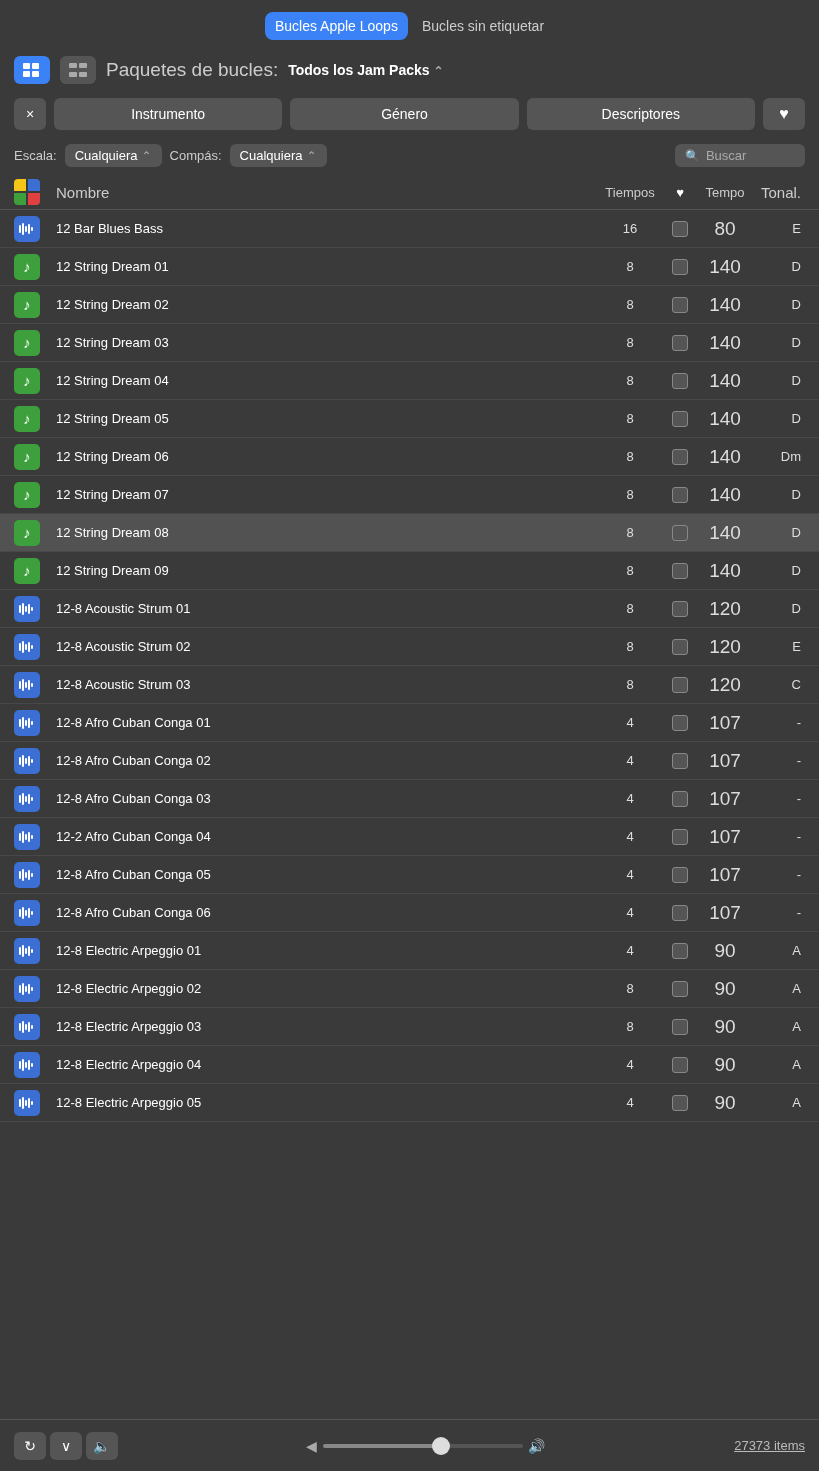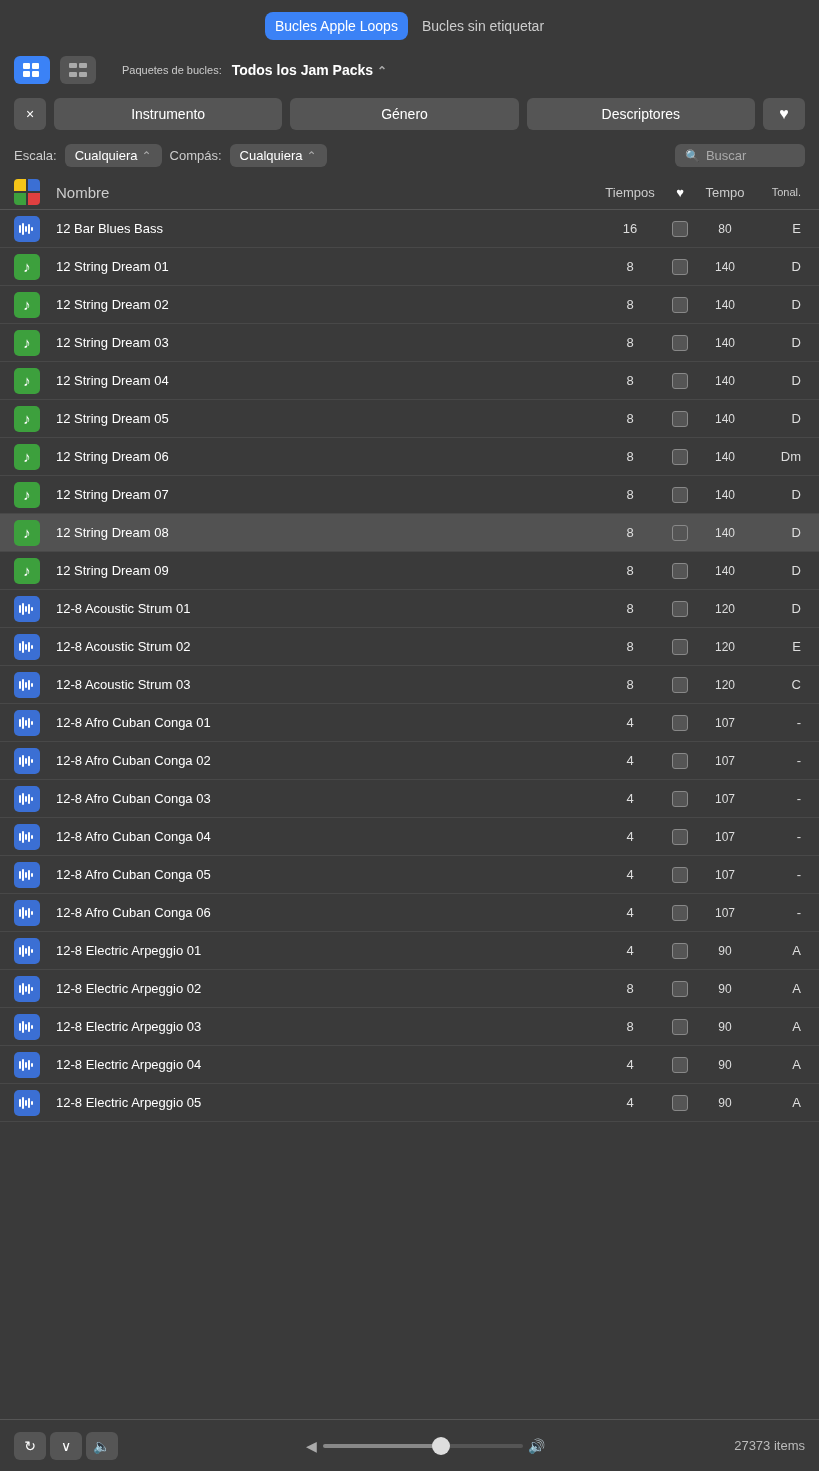--- a/index.html
+++ b/index.html
@@ -58,23 +58,23 @@
       border: none;
       cursor: pointer;
       background: #3b82f6;
       color: white;
     }
     .view-btn.inactive {
       background: #555;
     }
     .view-btn svg { display: block; }
     .paquetes-label {
-      font-size: 11px;
+      font-size: 19px;
       color: #ccc;
-      margin-left: 16px;
+      margin-left: 0;
     }
     .paquetes-select {
       display: flex;
       align-items: flex-end;
       gap: 4px;
       font-size: 14px;
       font-weight: 600;
       color: #fff;
       cursor: pointer;
     }
@@ -175,21 +175,21 @@
       align-items: center;
       padding: 4px 14px;
       border-bottom: 1px solid #555;
       background: #3a3a3a;
     }
     .col-icon { width: 42px; flex-shrink: 0; }
     .col-name { flex: 1; font-size: 15px; color: #ccc; }
     .col-tiempos { width: 70px; text-align: center; font-size: 13px; color: #ccc; }
     .col-fav { width: 30px; text-align: center; font-size: 13px; color: #fff; }
     .col-tempo { width: 60px; text-align: center; font-size: 13px; color: #ccc; }
-    .col-tonal { width: 50px; text-align: right; font-size: 11px; color: #ccc; padding-right: 4px; }
+    .col-tonal { width: 50px; text-align: right; font-size: 15px; color: #ccc; padding-right: 4px; }
 
     
     .table-body {
       flex: 1;
       overflow-y: auto;
       background: #3a3a3a;
     }
     .table-row {
       display: flex;
       align-items: center;
@@ -226,21 +226,21 @@
       justify-content: center;
     }
     .fav-check {
       width: 16px;
       height: 16px;
       border-radius: 3px;
       border: 1.5px solid #888;
       background: #555;
       display: inline-block;
     }
-    .row-tempo { width: 60px; text-align: center; font-size: 12px; color: #ddd; }
+    .row-tempo { width: 60px; text-align: center; font-size: 19px; color: #ddd; }
     .row-tonal { width: 50px; text-align: right; font-size: 13px; color: #ddd; padding-right: 4px; }
 
     
     .bottom-bar {
       display: flex;
       align-items: center;
       padding: 10px 14px;
       background: #3a3a3a;
       border-top: 1px solid #555;
       gap: 10px;
@@ -287,20 +287,21 @@
       height: 18px;
       border-radius: 50%;
       background: #ddd;
       cursor: pointer;
     }
     .item-count {
       font-size: 13px;
       color: #bbb;
       margin-left: auto;
       white-space: nowrap;
+      text-decoration: underline;
     }
 
     
     .multicolor-icon {
       width: 26px;
       height: 26px;
       display: grid;
       grid-template-columns: 1fr 1fr;
       grid-template-rows: 1fr 1fr;
       gap: 2px;
@@ -661,21 +662,21 @@
         <div class="icon-badge blue" style="background:#3b6fd4; color:white; font-size:11px; font-weight:bold;">
           <svg width="18" height="14" viewBox="0 0 18 14">
             <rect x="1" y="3" width="2" height="8" rx="1" fill="white"></rect>
             <rect x="4" y="1" width="2" height="12" rx="1" fill="white"></rect>
             <rect x="7" y="4" width="2" height="6" rx="1" fill="white"></rect>
             <rect x="10" y="2" width="2" height="10" rx="1" fill="white"></rect>
             <rect x="13" y="5" width="2" height="4" rx="1" fill="white"></rect>
           </svg>
         </div>
       </div>
-      <div class="row-name">12-8 Afro Cuban Conga 04</div>
+      <div class="row-name">12-2 Afro Cuban Conga 04</div>
       <div class="row-tiempos">4</div>
       <div class="row-fav">
         <span class="fav-check"></span>
       </div>
       <div class="row-tempo">107</div>
       <div class="row-tonal">-</div>
     </div>
     <div class="table-row">
       <div class="row-icon">
         <div class="icon-badge blue" style="background:#3b6fd4; color:white; font-size:11px; font-weight:bold;">

